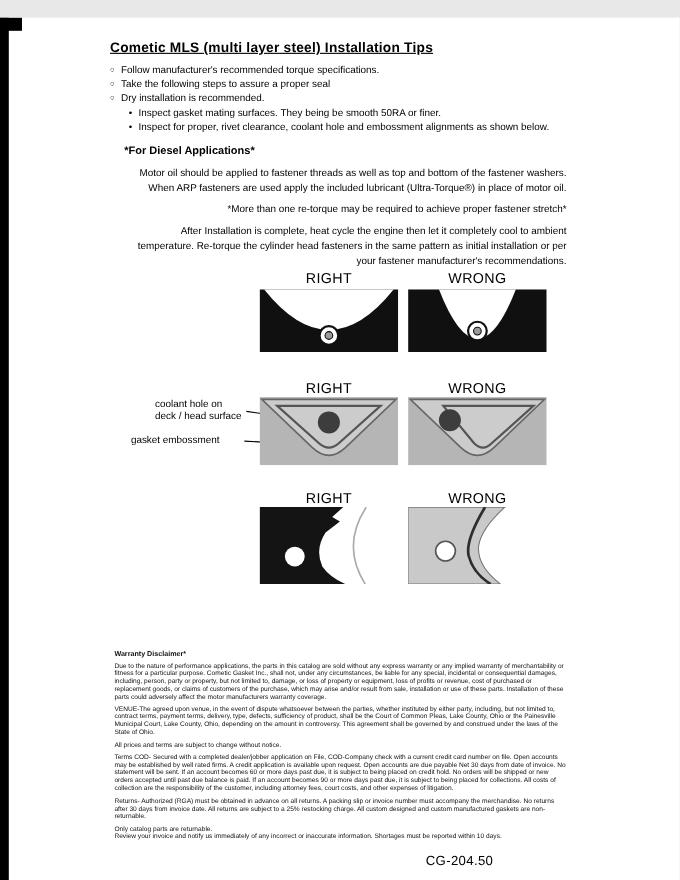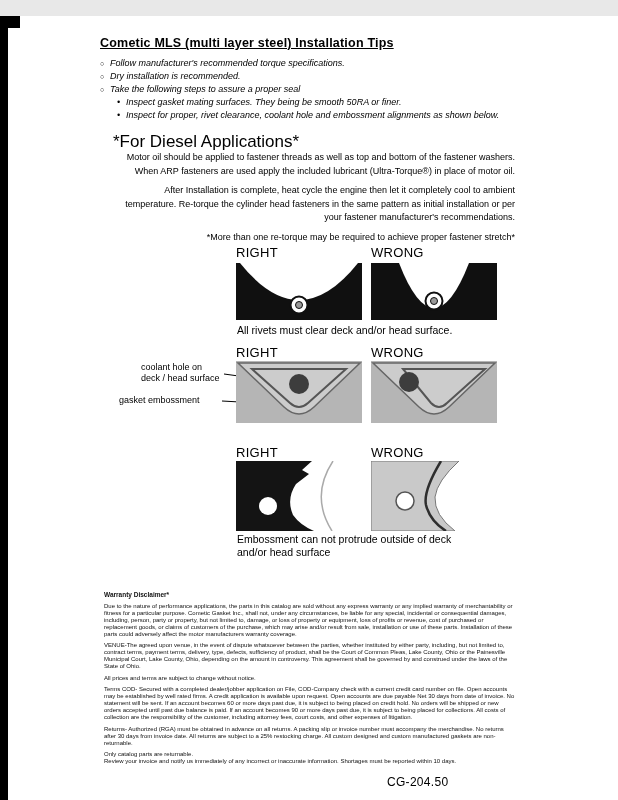--- a/index.html
+++ b/index.html
@@ -11,31 +11,31 @@
   .left-bar { position:absolute; left:0; top:0; width:8px; height:800px; background:#000; }
   .corner-top { position:absolute; left:0; top:0; width:20px; height:12px; background:#000; }
   .corner-bottom { position:absolute; left:0; top:792px; width:12px; height:8px; background:#000; }
 
   .title {
     position:absolute; left:100px; top:20px; font-size:12.5px; font-weight:bold;
     text-decoration:underline; letter-spacing:.2px; white-space:nowrap;
   }
 
   .tips-block { position:absolute; left:100px; top:41px; width:410px; font-size:9px; line-height:13px; }
-  .bullet-row { display:flex;font-style:italic; }
+  .bullet-row { display:flex; }
   .bullet-row.sub { margin-left:17px; }
   .bullet-marker { width:10px; font-size:7px; line-height:13px; flex:0 0 auto; }
   .bullet-row.sub .bullet-marker { font-size:9px; width:9px; }
   .bullet-text { flex:1; }
 
-  .diesel-heading { position:absolute; left:113px; top:116px; font-size:17px; font-weight:normal; white-space:nowrap; }
+  .diesel-heading { position:absolute; left:113px; top:116px; font-size:10px; font-weight:bold; white-space:nowrap; }
   .diesel-block { position:absolute; left:113px; top:135px; width:402px; font-size:9px; line-height:13.5px;text-align:right; }
   .diesel-block p { margin:0 0 6px 0; }
 
-  .dg-header { position:absolute; width:126px; text-align:left; font-size:13px; letter-spacing:.3px; }
+  .dg-header { position:absolute; width:126px; text-align:center; font-size:13px; letter-spacing:.3px; }
   .dg-img { position:absolute; width:126px; }
   .dg-img svg { display:block; width:126px; }
   .dg-caption { position:absolute; left:237px; font-size:10.5px; line-height:13px; }
   .nowrap { white-space:nowrap; }
 
   .pointer-label { position:absolute; font-size:9px; line-height:11px; }
   .pointer-overlay { position:absolute; left:222px; top:348px; width:100px; height:50px; }
 
   .warranty-block { position:absolute; left:104px; top:575px; width:412px; font-size:6px; line-height:7px; color:#111; }
   .warranty-heading { font-weight:bold; font-size:6.5px; margin:0 0 3px 0; }
@@ -55,41 +55,41 @@
 
   <div class="title">Cometic MLS (multi layer steel) Installation Tips</div>
 
   <div class="tips-block">
     <div class="bullet-row">
       <span class="bullet-marker">○</span>
       <span class="bullet-text">Follow manufacturer's recommended torque specifications.</span>
     </div>
     <div class="bullet-row">
       <span class="bullet-marker">○</span>
-      <span class="bullet-text">Dry installation is recommended.</span>
+      <span class="bullet-text">Take the following steps to assure a proper seal</span>
     </div>
     <div class="bullet-row">
       <span class="bullet-marker">○</span>
-      <span class="bullet-text">Take the following steps to assure a proper seal</span>
+      <span class="bullet-text">Dry installation is recommended.</span>
     </div>
     <div class="bullet-row sub">
       <span class="bullet-marker">•</span>
       <span class="bullet-text">Inspect gasket mating surfaces.  They being be smooth 50RA or finer.</span>
     </div>
     <div class="bullet-row sub">
       <span class="bullet-marker">•</span>
       <span class="bullet-text">Inspect for proper, rivet clearance, coolant hole and embossment alignments as shown below.</span>
     </div>
   </div>
 
   <div class="diesel-heading">*For Diesel Applications*</div>
   <div class="diesel-block">
     <p>Motor oil should be applied to fastener threads as well as top and bottom of the fastener washers. When ARP fasteners are used apply the included lubricant (Ultra-Torque®) in place of motor oil.</p>
+    <p>*More than one re-torque may be required to achieve proper fastener stretch*</p>
     <p>After Installation is complete, heat cycle the engine then let it completely cool to ambient temperature. Re-torque the cylinder head fasteners in the same pattern as initial installation or per your fastener manufacturer's recommendations.</p>
-    <p>*More than one re-torque may be required to achieve proper fastener stretch*</p>
   </div>
 
   <div class="dg-header" style="left:236px; top:229px;">RIGHT</div>
   <div class="dg-header" style="left:371px; top:229px;">WRONG</div>
 
   <div class="dg-img" style="left:236px; top:247px;">
     <svg viewBox="0 0 126 57" width="126" height="57">
       <rect width="126" height="57" fill="#101010"></rect>
       <path d="M4,0 Q63,74 122,0 Z" fill="#ffffff"></path>
       <circle cx="63" cy="42" r="8.5" fill="#ffffff" stroke="#101010" stroke-width="2"></circle>
@@ -97,21 +97,20 @@
     </svg>
   </div>
   <div class="dg-img" style="left:371px; top:247px;">
     <svg viewBox="0 0 126 57" width="126" height="57">
       <rect width="126" height="57" fill="#101010"></rect>
       <path d="M28,0 Q63,90 98,0 Z" fill="#ffffff"></path>
       <circle cx="63" cy="38" r="8.5" fill="#ffffff" stroke="#101010" stroke-width="2"></circle>
       <circle cx="63" cy="38" r="3.5" fill="#9a9a9a" stroke="#101010" stroke-width="1"></circle>
     </svg>
   </div>
-  <div class="dg-caption nowrap" style="top:308px;">All rivets must clear deck and/or head surface.</div>
 
   <div class="dg-header" style="left:236px; top:329px;">RIGHT</div>
   <div class="dg-header" style="left:371px; top:329px;">WRONG</div>
 
   <div class="pointer-label" style="left:141px; top:346px; width:90px;">
     <span>coolant hole on</span><br>
     <span>deck / head surface</span>
   </div>
   <div class="pointer-label" style="left:119px; top:379px; width:100px;">gasket embossment</div>
 
@@ -151,21 +150,20 @@
     </svg>
   </div>
   <div class="dg-img" style="left:371px; top:445px;">
     <svg viewBox="0 0 126 70" width="126" height="70">
       <rect width="126" height="70" fill="#ffffff"></rect>
       <path d="M0,0 L88,0 Q66,20 64,36 Q63,54 84,70 L0,70 Z" fill="#c9c9c9" stroke="#777" stroke-width="1"></path>
       <path d="M70,0 Q52,30 55,44 Q59,60 75,70" fill="none" stroke="#2e2e2e" stroke-width="2.5"></path>
       <circle cx="34" cy="40" r="9" fill="#ffffff" stroke="#555" stroke-width="1.5"></circle>
     </svg>
   </div>
-  <div class="dg-caption" style="top:517px; width:235px;">Embossment can not protrude outside of deck and/or head surface</div>
 
   <div class="warranty-block">
     <p class="warranty-heading">Warranty Disclaimer*</p>
     <p>Due to the nature of performance applications, the parts in this catalog are sold without any express warranty or any implied warranty of merchantability or fitness for a particular purpose.  Cometic Gasket Inc., shall not, under any circumstances, be liable for any special, incidental or consequential damages, including, person, party or property, but not limited to, damage, or loss of property or equipment, loss of profits or revenue, cost of purchased or replacement goods, or claims of customers of the purchase, which may arise and/or result from sale, installation or use of these parts.  Installation of these parts could adversely affect the motor manufacturers warranty coverage.</p>
     <p>VENUE-The agreed upon venue, in the event of dispute whatsoever between the parties, whether instituted by either party, including, but not limited to, contract terms, payment terms, delivery, type, defects, sufficiency of product, shall be the Court of Common Pleas, Lake County, Ohio or the Painesville Municipal Court, Lake County, Ohio, depending on the amount in controversy. This agreement shall be governed by and construed under the laws of the State of Ohio.</p>
     <p>All prices and terms are subject to change without notice.</p>
     <p>Terms COD- Secured with a completed dealer/jobber application on File, COD-Company check with a current credit card number on file.  Open accounts may be established by well rated firms.  A credit application is available upon request.  Open accounts are due payable Net 30 days from date of invoice.  No statement will be sent.  If an account becomes 60 or more days past due, it is subject to being placed on credit hold.  No orders will be shipped or new orders accepted until past due balance is paid.  If an account becomes 90 or more days past due, it is subject to being placed for collections.  All costs of collection are the responsibility of the customer, including attorney fees, court costs, and other expenses of litigation.</p>
     <p>Returns- Authorized (RGA) must be obtained in advance on all returns.  A packing slip or invoice number must accompany the merchandise.  No returns after 30 days from invoice date.  All returns are subject to a 25% restocking charge.  All custom designed and custom manufactured gaskets are non-returnable.</p>
     <p class="tight">Only catalog parts are returnable.</p>
     <p class="tight">Review your invoice and notify us immediately of any incorrect or inaccurate information.  Shortages must be reported within 10 days.</p>

